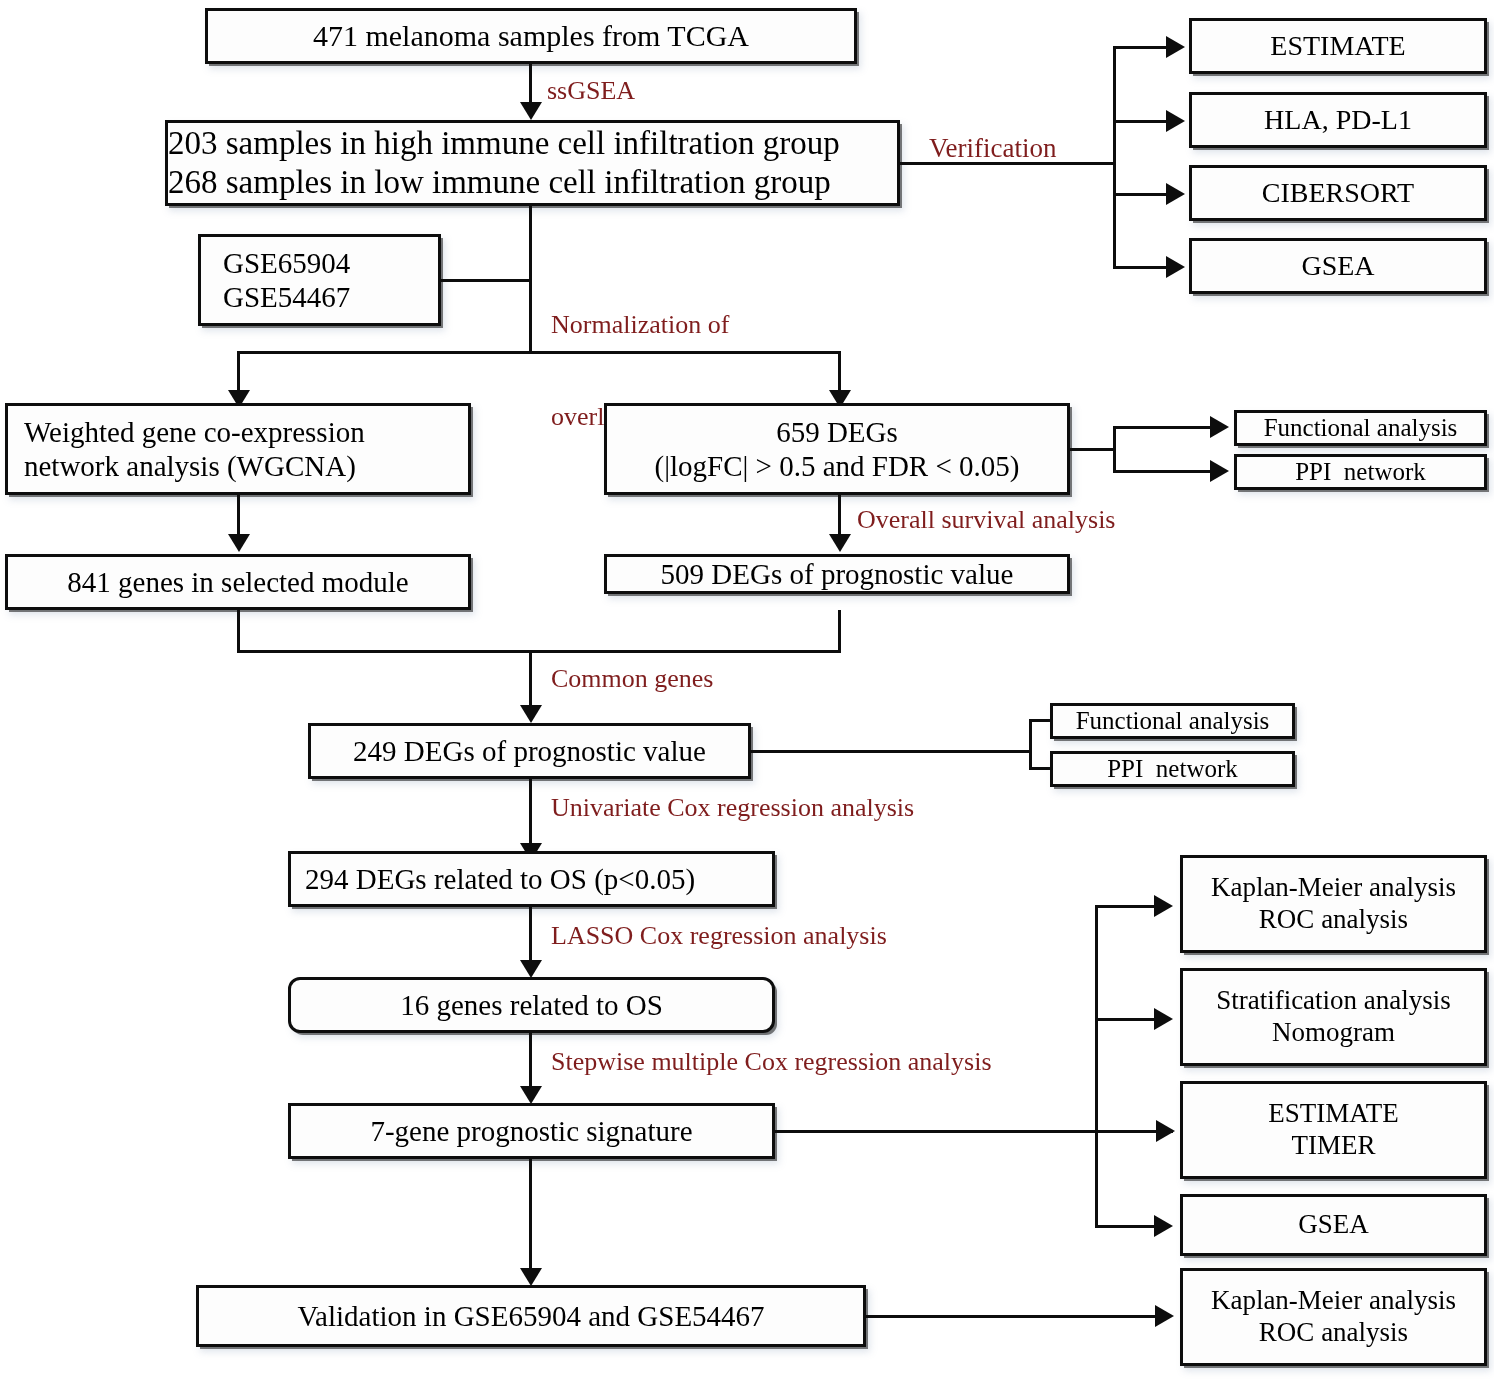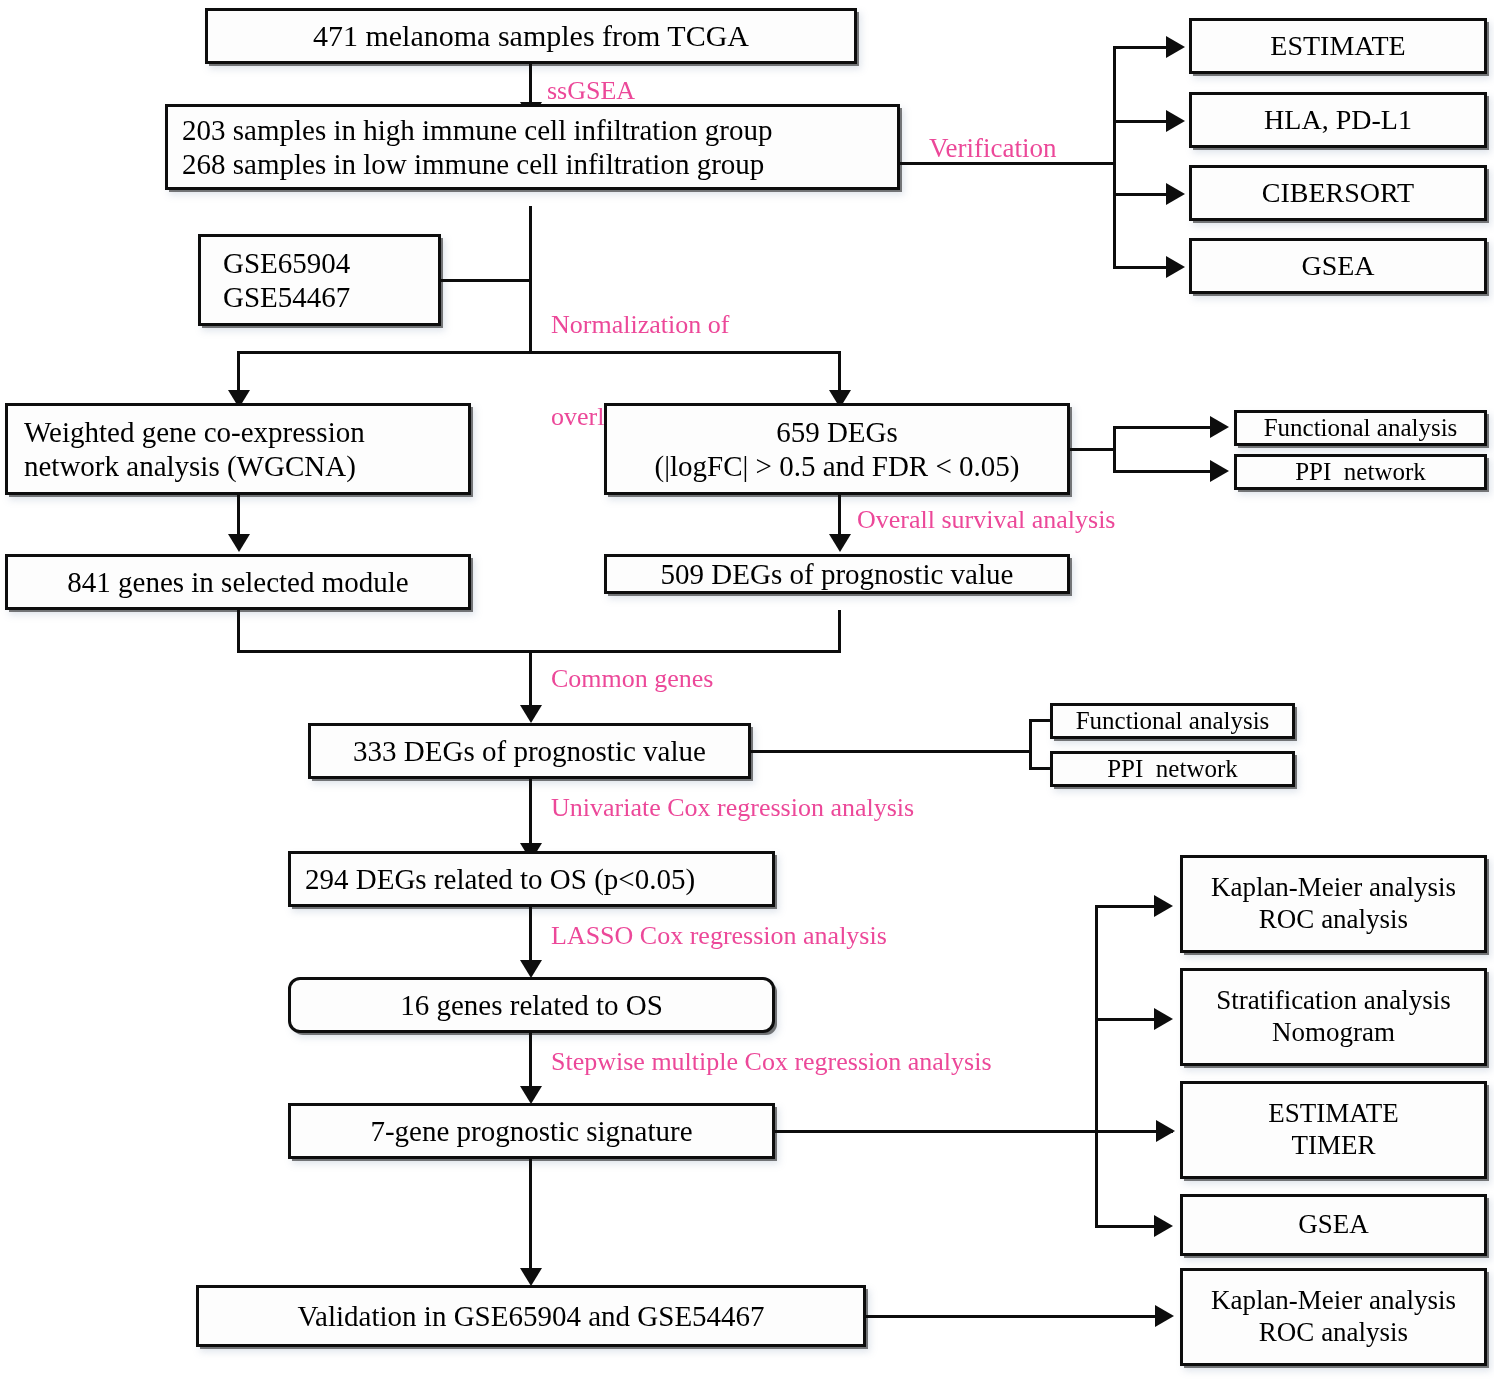--- a/index.html
+++ b/index.html
@@ -25,21 +25,21 @@
     flex-direction: column;
     align-items: center;
     justify-content: center;
     text-align: center;
     color: #000000;
     line-height: 1.18;
   }
   .box .line { display: block; white-space: pre; }
   .lbl {
     position: absolute;
-    color: #ec4899;
+    color: #7f1d1d;
     white-space: pre;
     line-height: 1.18;
     text-align: left;
   }
   .lbl .line { display: block; white-space: pre; }
   .hline {
     position: absolute;
     background: #0d0d0d;
     height: 3px;
   }
@@ -69,21 +69,21 @@
 <div id="canvas">
 
   <div class="box" style="left:205px; top:8px; width:652px; height:56px; font-size:30px;">
     <span class="line">471 melanoma samples from TCGA</span>
   </div>
 
   <div class="vline" style="left:529px; top:64px; height:48px;"></div>
   <div class="arrow-d" style="left:520px; top:102px;"></div>
   <div class="lbl" style="left:547px; top:76px; font-size:26px;">ssGSEA</div>
 
-  <div class="box" style="left:165px; top:104px; width:735px; height:86px; font-size:29px; align-items:flex-start; padding-left:14px;">
+  <div class="box" style="left:165px; top:120px; width:735px; height:86px; font-size:33px; align-items:flex-start; ">
     <span class="line">203 samples in high immune cell infiltration group</span>
     <span class="line">268 samples in low immune cell infiltration group</span>
   </div>
 
   <div class="hline" style="left:900px; top:162px; width:215px;"></div>
   <div class="lbl" style="left:929px; top:133px; font-size:27px;">Verification</div>
 
   <div class="vline" style="left:1113px; top:47px; height:222px;"></div>
 
   <div class="hline" style="left:1113px; top:46px; width:56px;"></div>
@@ -171,21 +171,21 @@
   </div>
 
   <div class="vline" style="left:237px; top:610px; height:43px;"></div>
   <div class="vline" style="left:838px; top:610px; height:43px;"></div>
   <div class="hline" style="left:237px; top:650px; width:604px;"></div>
   <div class="vline" style="left:529px; top:650px; height:63px;"></div>
   <div class="arrow-d" style="left:520px; top:705px;"></div>
   <div class="lbl" style="left:551px; top:664px; font-size:26px;">Common genes</div>
 
   <div class="box" style="left:308px; top:723px; width:443px; height:56px; font-size:29px;">
-    <span class="line">333 DEGs of prognostic value</span>
+    <span class="line">249 DEGs of prognostic value</span>
   </div>
 
   <div class="hline" style="left:751px; top:750px; width:280px;"></div>
   <div class="vline" style="left:1029px; top:720px; height:50px;"></div>
   <div class="hline" style="left:1029px; top:719px; width:75px;"></div>
   <div class="arrow-r" style="left:1101px; top:709px;"></div>
   <div class="hline" style="left:1029px; top:767px; width:75px;"></div>
   <div class="arrow-r" style="left:1101px; top:757px;"></div>
 
   <div class="box" style="left:1050px; top:703px; width:245px; height:36px; font-size:25px;">

